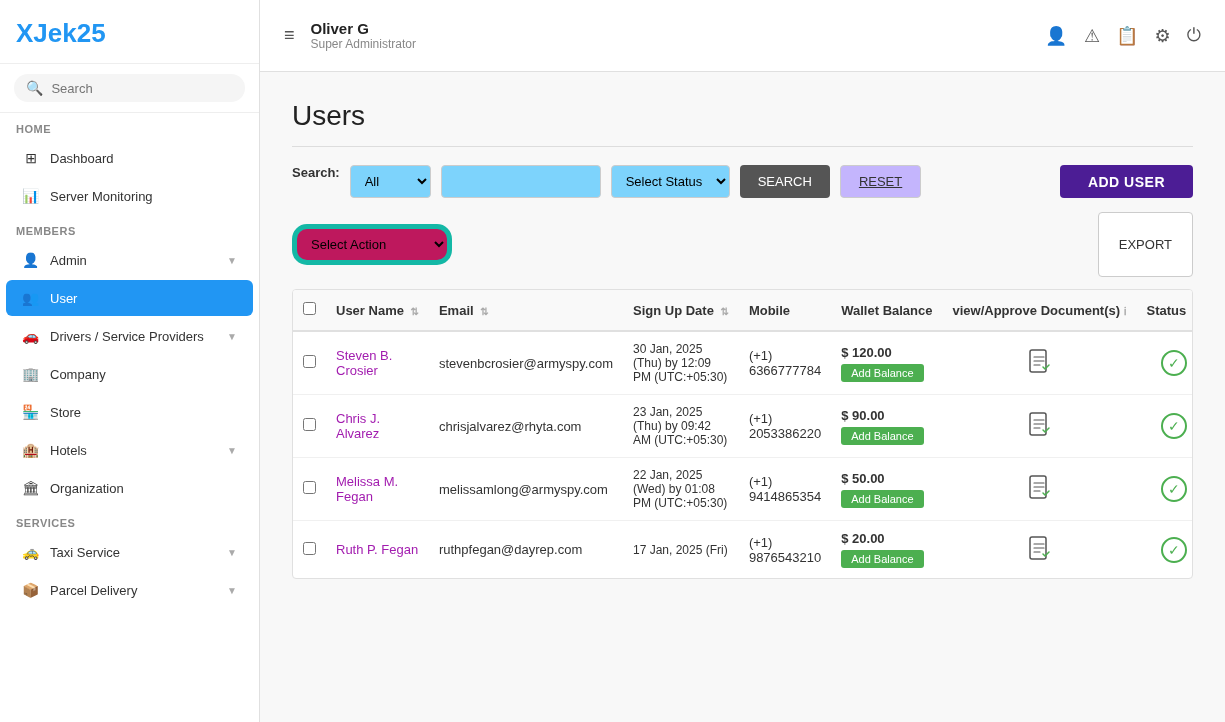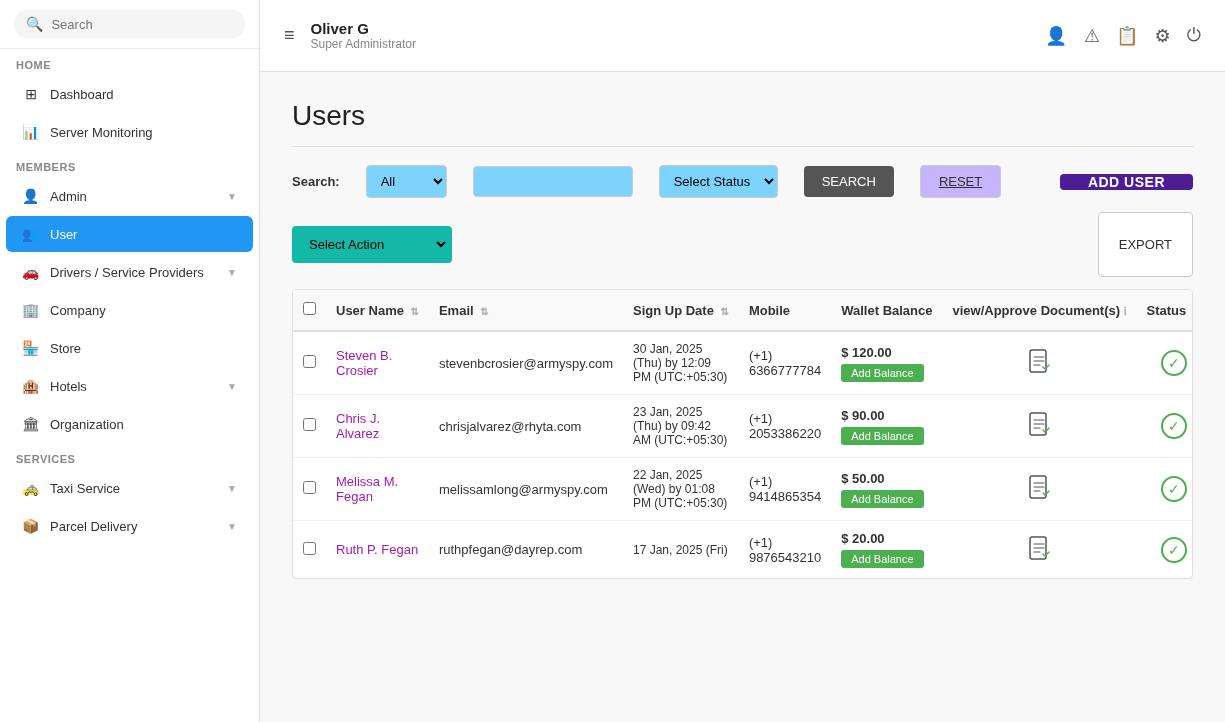--- a/index.html
+++ b/index.html
@@ -99,22 +99,21 @@
       font-weight: normal;
       color: #222;
       margin-bottom: 18px;
       padding-bottom: 14px;
       border-bottom: 1px solid #ddd;
     }
 
     
     .toolbar {
       display: flex;
-      align-items: center;
-      gap: 26px;
+      gap: 10px;
       margin-bottom: 14px;
       flex-wrap: wrap;
     }
     .toolbar-label { font-size: 13px; color: #333; font-weight: 600; }
     .toolbar select, .toolbar input[type="text"] {
       border: 1px solid #ccc;
       border-radius: 4px;
       padding: 7px 10px;
       font-size: 13px;
       outline: none;
@@ -153,25 +152,25 @@
       letter-spacing: 0.5px;
     }
 
     .action-row {
       display: flex;
       align-items: center;
       justify-content: space-between;
       margin-bottom: 12px;
     }
     .action-row select {
-      border: 3px solid #14b8a6;
-      border-radius: 4px;
+      border: 5px solid #14b8a6;
+      border-radius: 15px;
       padding: 7px 10px;
       font-size: 13px;
-      background: #14b8a6;
+      background: #be185d;
       outline: none;
       min-width: 160px;
     }
     .btn-export {
       background: #fff;
       color: #333;
       border: 1px solid #ccc;
       border-radius: 4px;
       padding: 24px 20px;
       font-size: 13px;
@@ -221,20 +220,23 @@
       color: #4caf50;
       font-size: 14px;
     }
 
     .sort-icon { font-size: 10px; color: #aaa; margin-left: 3px; }
   </style>
 </head>
 <body>
 
 <aside class="sidebar">
+  <div class="sidebar-logo">
+    <span>XJek</span><span style="color:#2196f3;">25</span>
+  </div>
   <div class="sidebar-search">
     <div class="sidebar-search-box">
       <span style="color:#aaa; font-size:14px;">🔍</span>
       <input type="text" placeholder="Search" style="">
     </div>
   </div>
 
   <div class="sidebar-section-label">HOME</div>
   <div class="sidebar-item">
     <span class="icon">⊞</span>

